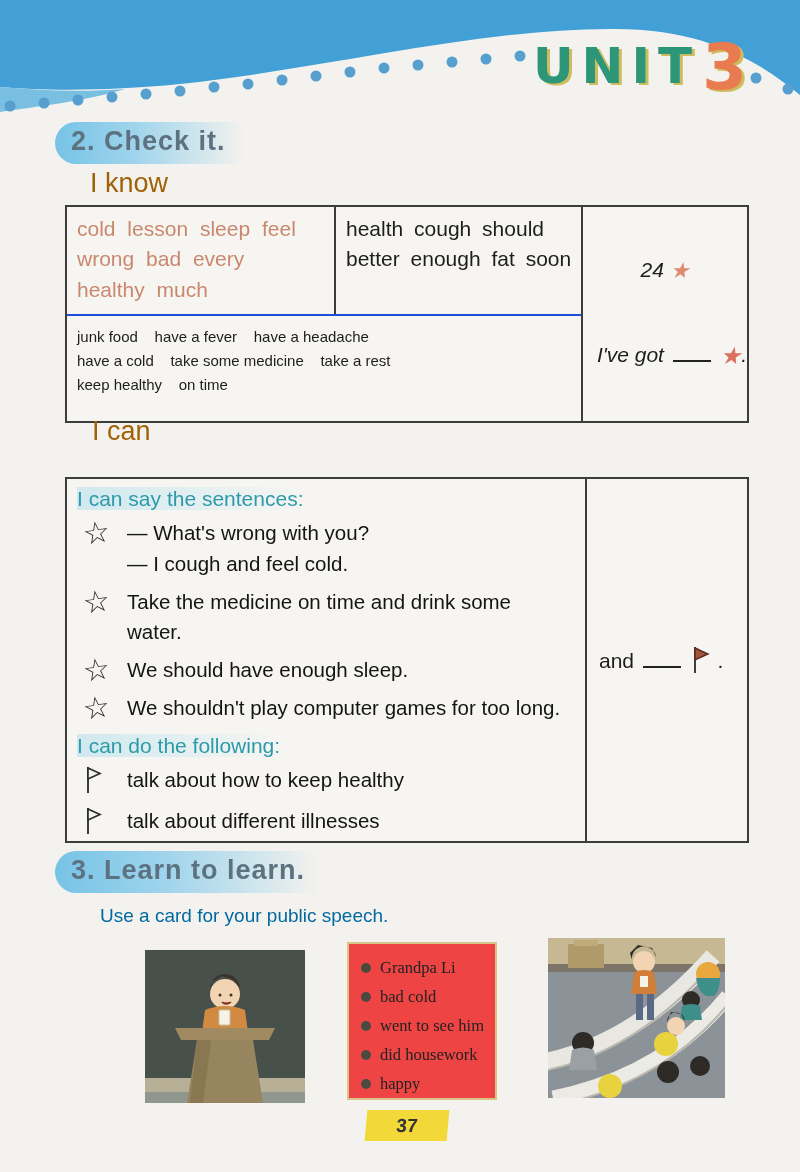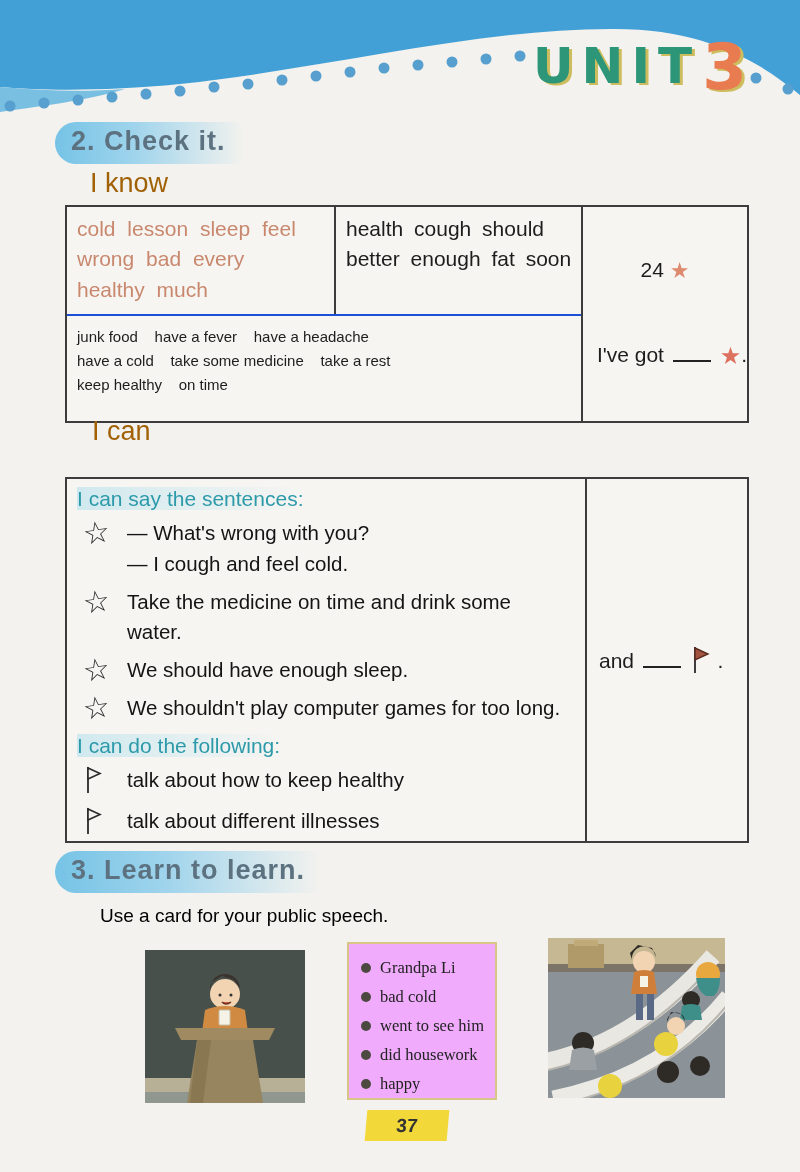--- a/index.html
+++ b/index.html
@@ -36,42 +36,42 @@
   .t2{top:477px;height:362px;}
   .t1-left{width:518px;display:flex;flex-direction:column;}
   .t1-row1{height:107px;display:flex;border-bottom:2px solid #1d4ed8;}
   .t1-cellA{width:251px;border-right:2px solid #3c3c3c;padding:7px 6px 0 10px;
             color:#c9886e;font-size:21px;line-height:1.45;word-spacing:6px;}
   .t1-cellB{flex:1;padding:7px 4px 0 10px;font-size:21px;line-height:1.45;word-spacing:5px;}
   .t1-row2{flex:1;padding:9px 6px 0 10px;font-size:15px;line-height:1.6;}
   .pre{white-space:pre;}
   .t-rightcol{flex:1;border-left:2px solid #3c3c3c;display:flex;flex-direction:column;
               justify-content:center;font-size:21px;}
-  .t1 .t-rightcol{gap:14px;}
+  .t1 .t-rightcol{gap:14px;font-style:italic;}
   .t2 .t-rightcol{gap:24px;}
   .score-line{text-align:center;}
   .got-line{padding-left:14px;white-space:nowrap;margin-top:44px;}
   .and-line{padding-left:12px;white-space:nowrap;}
   .blank{display:inline-block;width:38px;height:15px;border-bottom:2px solid #222;margin:0 3px;}
   .star-filled{color:#dd7160;font-size:24px;vertical-align:-2px;}
   .star-small{color:#dd8a70;font-size:22px;vertical-align:-1px;}
   
   .t2-left{width:518px;padding:8px 4px 0 10px;box-sizing:border-box;}
   .teal-head{display:inline;font-size:21px;color:#2d9aaa;
              background:linear-gradient(90deg,rgba(150,215,235,.4),rgba(150,215,235,0));}
   .item-row{display:flex;margin-top:7px;}
   .icon-cell{width:44px;flex:none;text-align:left;padding-left:6px;}
   .star-outline{font-size:30px;line-height:1;color:#2a2a2a;display:inline-block;transform:rotate(-9deg);}
   .item-text{flex:1;font-size:20.5px;line-height:1.5;color:#141414;}
   .do-head{margin-top:10px;}
   
-  .instruction{position:absolute;top:905px;left:100px;font-size:19px;color:#000000;}
+  .instruction{position:absolute;top:905px;left:100px;font-size:19px;color:#0369a1;}
   .fig{position:absolute;}
   .fig-speech{top:950px;left:145px;}
-  .fig-card{top:942px;left:347px;width:150px;height:158px;background:#f0abfc;
+  .fig-card{top:942px;left:347px;width:150px;height:158px;background:#ef4444;
             border:2px solid #d8c687;box-sizing:border-box;padding:14px 6px 0 12px;}
   .card-row{display:flex;align-items:center;margin-bottom:9px;}
   .card-bullet{width:10px;height:10px;border-radius:50%;background:#4c4a40;flex:none;margin-right:9px;}
   .card-text{font-family:"Liberation Serif",serif;font-size:16.5px;color:#222;}
   .fig-class{top:938px;left:548px;}
   
   .pagenum{
     position:absolute;top:1110px;left:366px;width:82px;height:31px;background:#f2d839;
     transform:skewX(-5deg);display:flex;align-items:center;justify-content:center;
     font-size:19px;font-weight:bold;color:#333;

